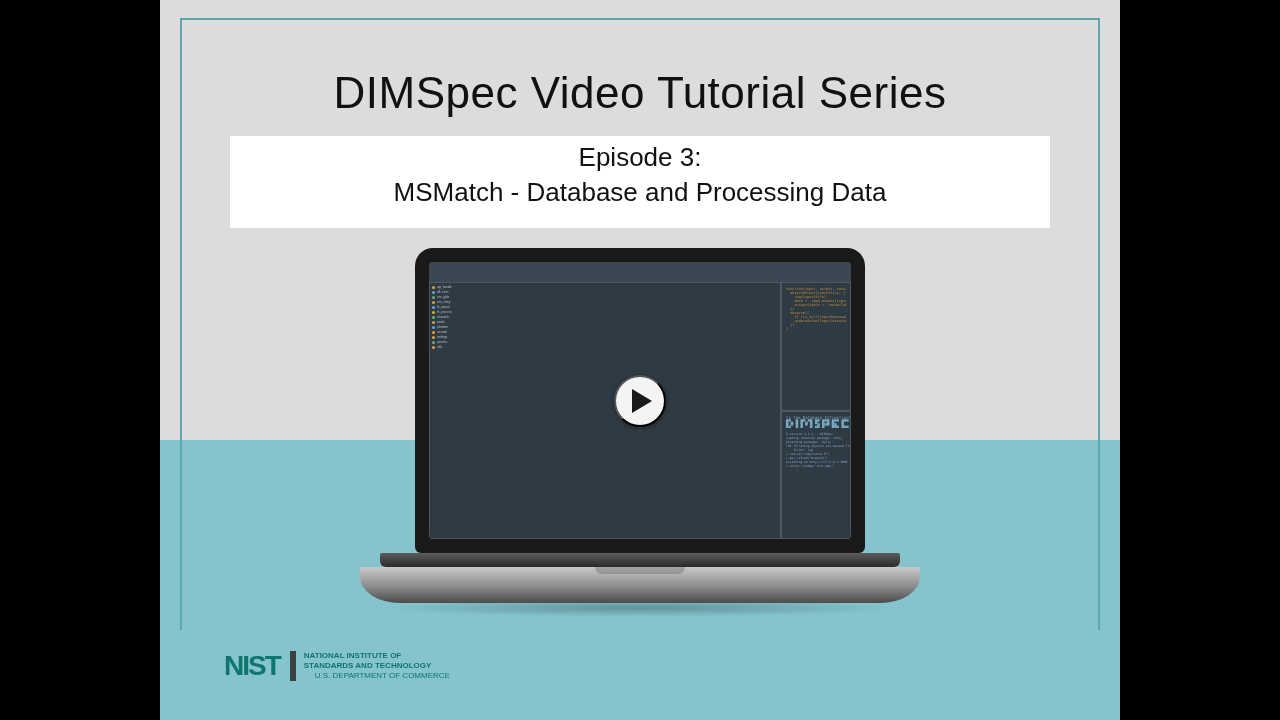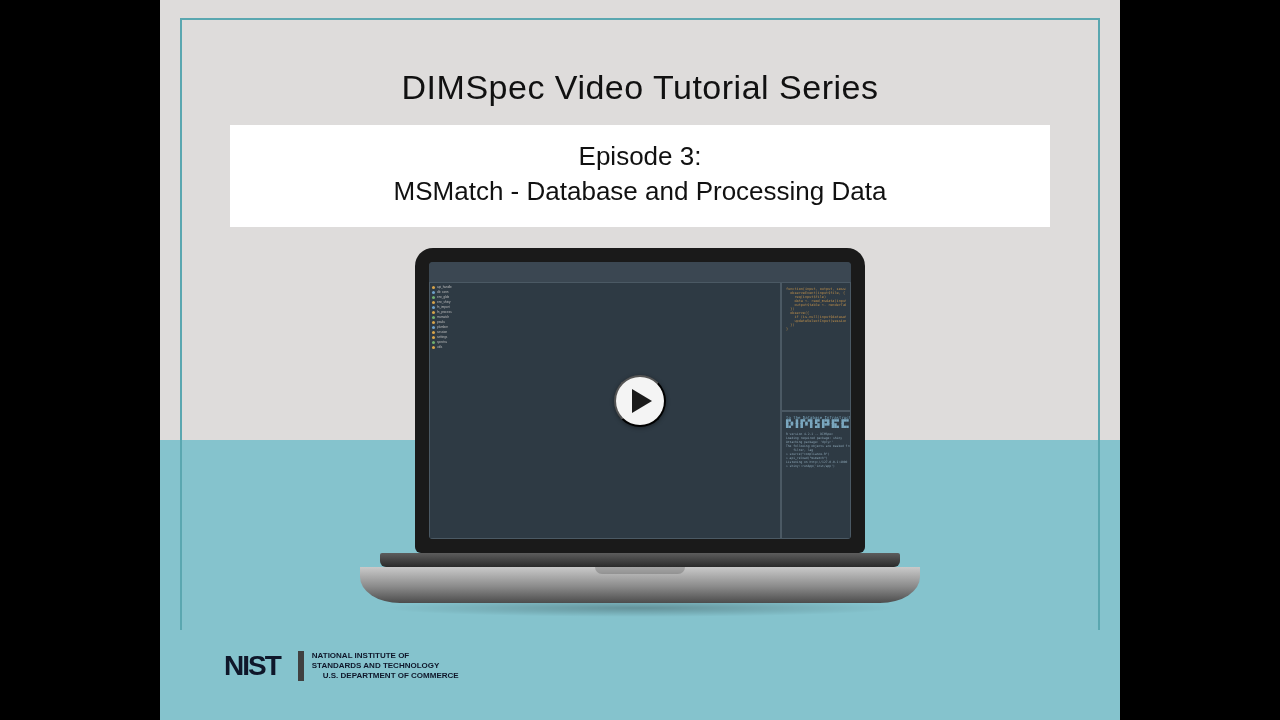--- a/index.html
+++ b/index.html
@@ -26,32 +26,32 @@
     position: absolute;
     left: 20px; right: 20px;
     top: 18px;
     bottom: 90px;
     border: 2px solid #5aa7b0;
     border-bottom: none;
   }
 
   .title {
     text-align: center;
-    font-size: 34px;
+    font-size: 44px;
     font-weight: 400;
     color: #111;
     margin-top: 68px;
     letter-spacing: 0.5px;
   }
 
   .subtitle-box {
     background: #fff;
     margin: 18px auto 0 auto;
     width: 820px;
-    padding: 14px 10px 18px 10px;
+    padding: 4px 10px 18px 10px;
     text-align: center;
     font-size: 26px;
     font-weight: 300;
     color: #111;
     line-height: 1.35;
   }
 
   
   .laptop {
     position: absolute;
@@ -172,39 +172,39 @@
     background: radial-gradient(ellipse at center, rgba(0,0,0,.25), rgba(0,0,0,0) 70%);
   }
 
   
   .logo {
     position: absolute;
     left: 64px;
     bottom: 38px;
     display: flex;
     align-items: center;
-    gap: 18px;
-    color: #0f172a;
+    gap: 10px;
+    color: #0f766e;
   }
   .logo .mark {
     font-family: Arial, sans-serif;
     font-weight: 900;
     font-size: 28px;
     letter-spacing: -2px;
     position: relative;
   }
   .logo .txt {
     border-left: 6px solid #404040;
     padding-left: 8px;
     font-family: Arial, sans-serif;
     font-size: 8px;
     line-height: 10px;
     font-weight: 700;
   }
-  .logo .txt .l3 { font-weight: 700; padding-left: 11px; }
+  .logo .txt .l3 { font-weight: 400; padding-left: 11px; }
 </style>
 </head>
 <body>
 
 <div class="slide">
   <div class="lower-bg"></div>
   <div class="frame"></div>
 
   <h1 class="title">DIMSpec Video Tutorial Series</h1>
 

